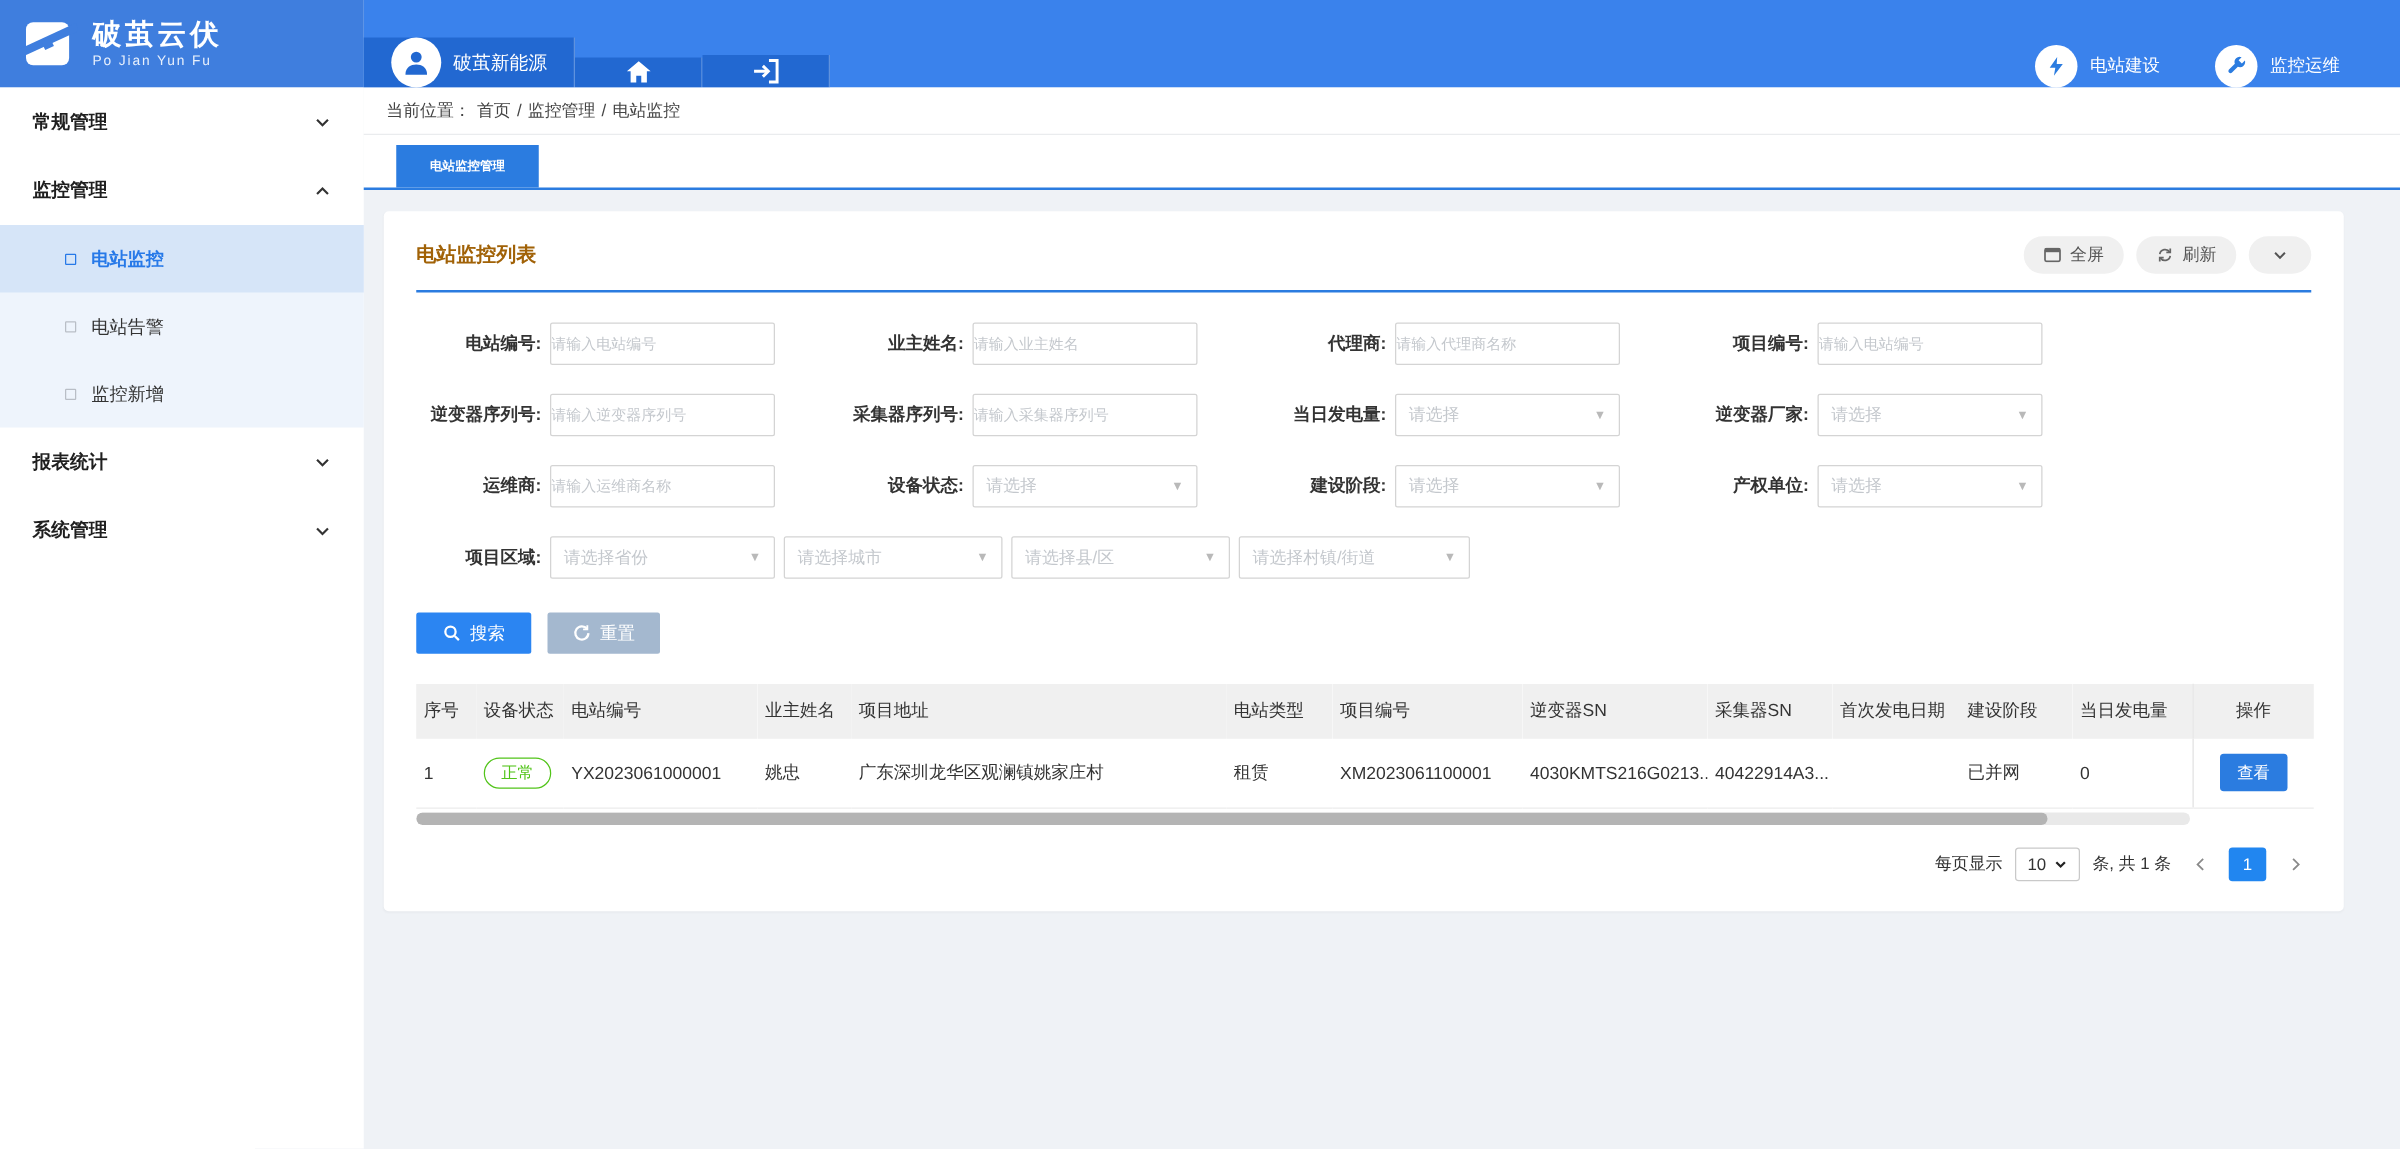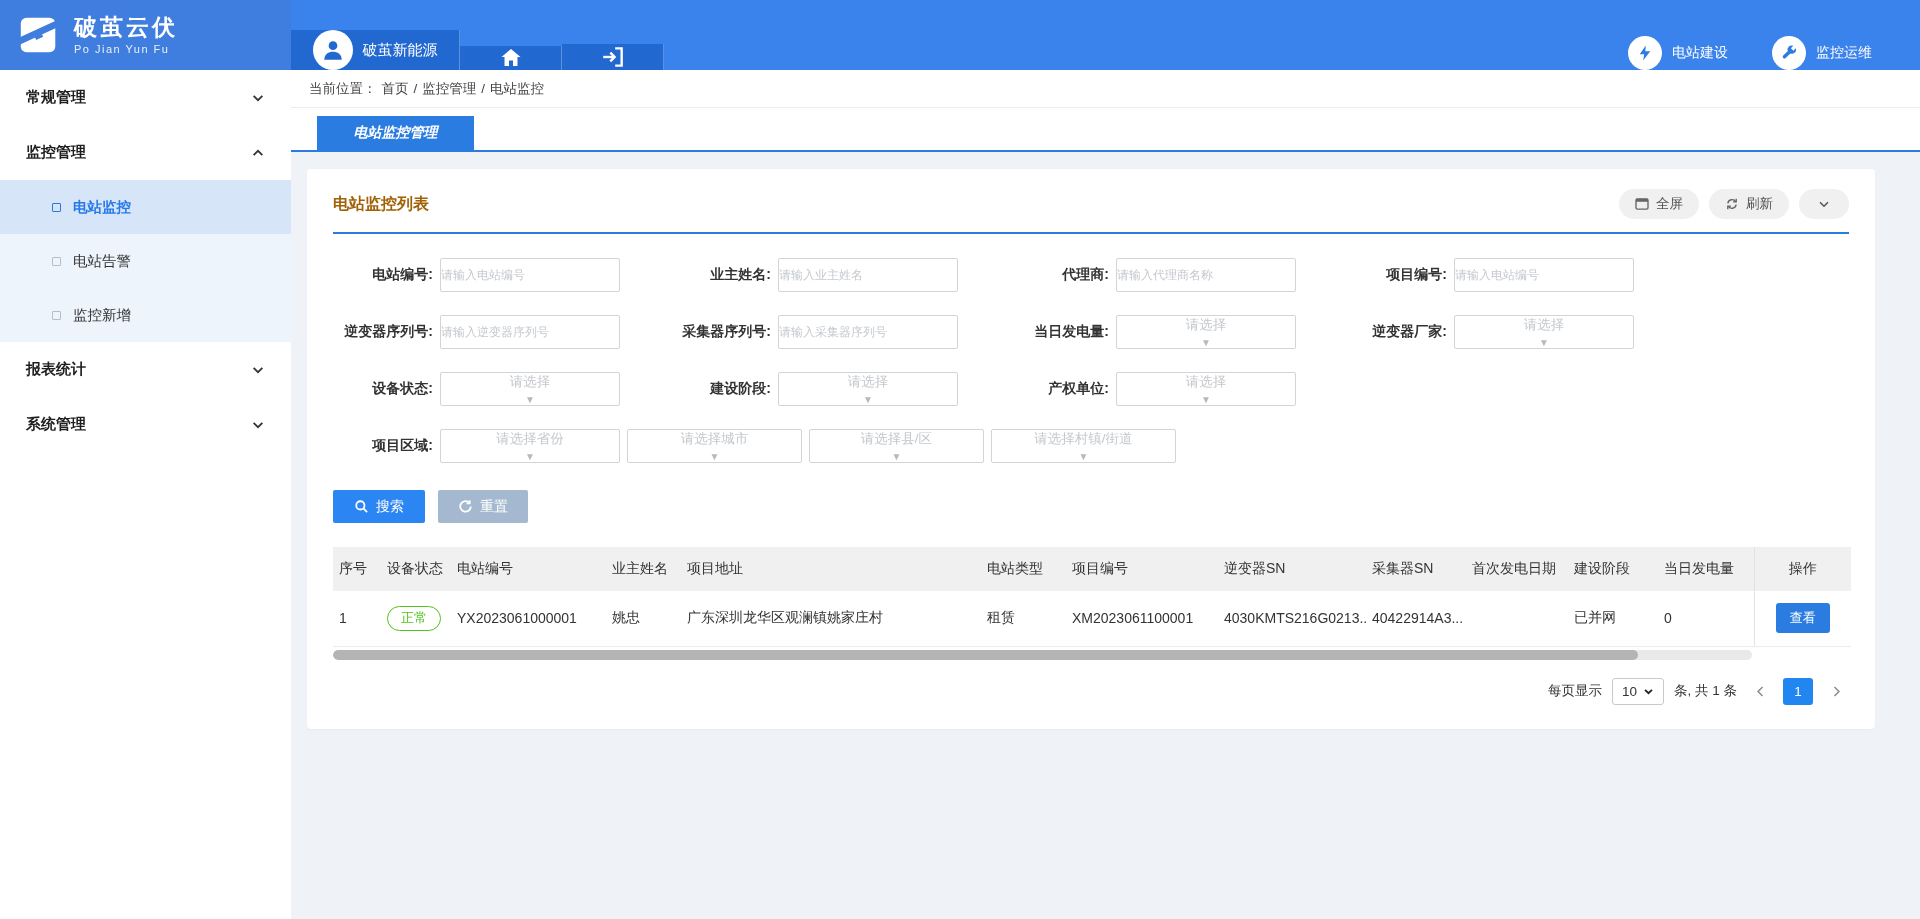--- a/index.html
+++ b/index.html
@@ -30,37 +30,37 @@
   .submenu { background:#eef4fc; }
   .sub-item { height:54px; display:flex; align-items:center; gap:12px; padding-left:52px; cursor:pointer; font-size:14.5px; color:#333; }
   .sub-item.active { background:#d6e5f8; color:#2779e8; font-weight:bold; }
   .bullet { width:9px; height:9px; border:1px solid #b9bec6; border-radius:1px; flex:none; }
   .sub-item.active .bullet { border-color:#2779e8; }
 
   .main { flex:1; display:flex; flex-direction:column; min-width:0; }
   .crumb { background:#fff; height:38px; display:flex; align-items:center; padding-left:18px; font-size:13.5px; color:#444; border-bottom:1px solid #eaecee; gap:5px; }
   .crumb a { color:#444; text-decoration:none; cursor:pointer; }
   .tabbar { background:#fff; height:44px; border-bottom:2px solid #2b7ce0; display:flex; align-items:flex-end; padding-left:26px; }
-  .tab { width:157px; height:34px; background:#2b7ce0; color:#fff; font-size:14px; font-weight:bold; display:flex; align-items:center; justify-content:center; cursor:pointer;font-style:italic; }
+  .tab { width:114px; height:34px; background:#2b7ce0; color:#fff; font-size:10px; font-weight:bold; display:flex; align-items:center; justify-content:center; cursor:pointer; }
 
   .content { flex:1; padding:17px 45px 0 16px; }
   .card { background:#fff; border-radius:4px; padding:20px 26px 24px; box-shadow:0 1px 2px rgba(0,0,0,.03); }
   .card-head { display:flex; align-items:center; justify-content:space-between; }
   .card-title { font-size:16px; font-weight:bold; color:#a16207; }
   .tools { display:flex; gap:10px; }
   .tool-btn { background:#f0f0f0; border:none; border-radius:16px; height:30px; padding:0 16px; display:flex; align-items:center; gap:7px; font-size:13.5px; color:#555; cursor:pointer; }
   .blue-rule { height:2px; background:#2b7ce0; margin-top:13px; }
 
   
   .filters { margin-top:24px; display:grid; grid-template-columns:repeat(4,338px); row-gap:23px; }
   .field { display:flex; align-items:center; }
   .f-label { width:100px; flex:none; text-align:right; margin-right:7px; font-size:14px; color:#333; font-weight:600; white-space:nowrap; }
   .f-input { width:180px; height:34px; border:1px solid #d4d4d4; border-radius:2px; padding:0 0; font-size:12px; color:#333; outline:none; font-family:inherit; }
   .f-input::placeholder { color:#c4c8cd; }
-  .f-select { width:180px; height:34px; border:1px solid #d4d4d4; border-radius:2px; padding:0 10px; display:flex; align-items:center; justify-content:space-between; color:#c4c8cd; font-size:13.5px; cursor:pointer; background:#fff;flex-direction:column; }
+  .f-select { width:180px; height:34px; border:1px solid #d4d4d4; border-radius:2px; padding:0 10px; display:flex; align-items:center; justify-content:space-between; color:#c4c8cd; font-size:13.5px; cursor:pointer; background:#fff; }
   .f-select .caret { font-size:10px; color:#b9b9b9; }
   .row-wide { grid-column:1 / -1; display:flex; align-items:center; }
   .row-wide .f-select { margin-right:7px; }
   .row-wide .f-select.w1{width:180px}.row-wide .f-select.w2{width:175px}.row-wide .f-select.w3{width:175px}.row-wide .f-select.w4{width:185px}
 
   .btn-row { margin-top:27px; display:flex; gap:13px; }
   .btn { height:33px; border:none; border-radius:2px; color:#fff; font-size:14px; display:flex; align-items:center; justify-content:center; gap:7px; cursor:pointer; font-family:inherit; }
   .btn-search { width:92px; background:#2b85f2; }
   .btn-reset { width:90px; background:#a4b8cf; }
 
@@ -263,20 +263,24 @@
               </div>
             </div>
           <div class="field">
               <span class="f-label">逆变器厂家:</span>
             <div class="f-select">
                 <span>请选择</span>
                 <span class="caret">▼</span>
               </div>
             </div>
 
+          <div class="field">
+              <span class="f-label">运维商:</span>
+              <input class="f-input" placeholder="请输入运维商名称" style="">
+            </div>
           <div class="field">
               <span class="f-label">设备状态:</span>
             <div class="f-select">
                 <span>请选择</span>
                 <span class="caret">▼</span>
               </div>
             </div>
           <div class="field">
               <span class="f-label">建设阶段:</span>
             <div class="f-select">

